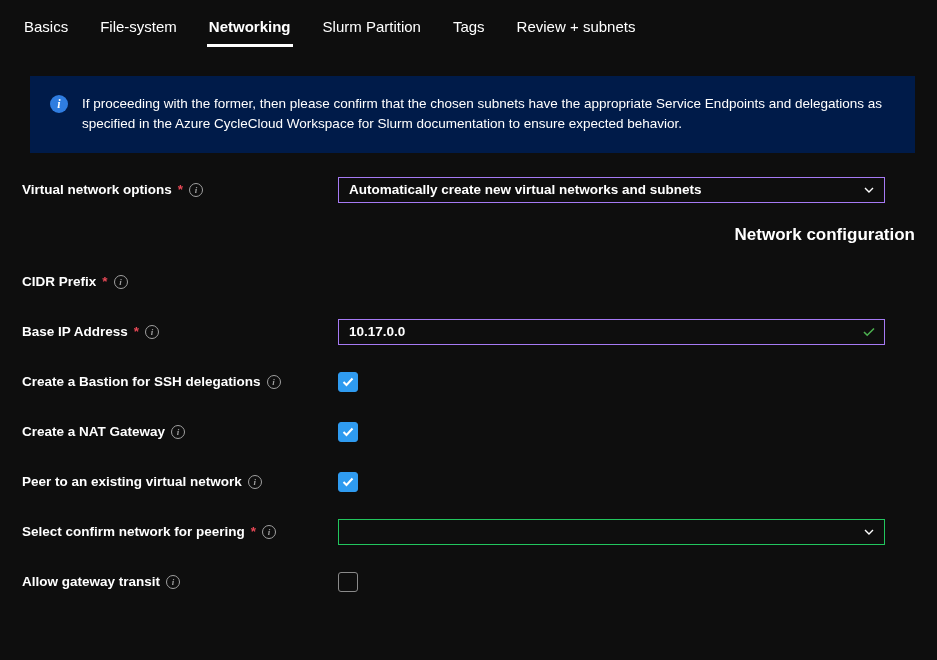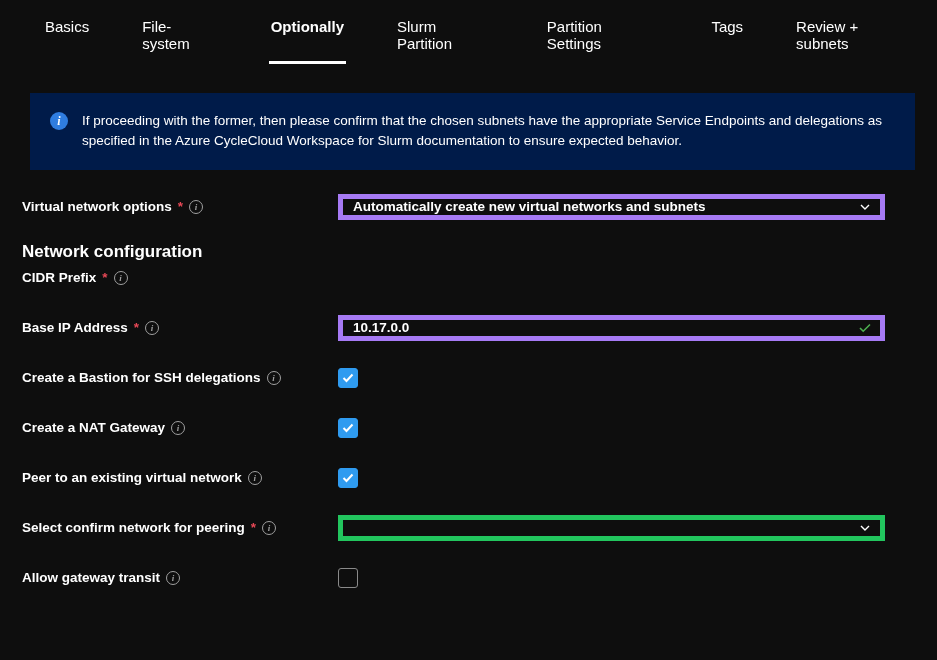--- a/index.html
+++ b/index.html
@@ -17,21 +17,20 @@
     gap: 28px;
     padding: 10px 22px 0 22px;
     border-bottom: 1px solid transparent;
   }
   .tab {
     padding: 8px 2px 12px 2px;
     color: #ffffff;
     cursor: pointer;
     font-size: 15px;
     position: relative;
-    margin-left: 21px;
   }
   .tab.active {
     font-weight: 600;
   }
   .tab.active::after {
     content: "";
     position: absolute;
     left: 0; right: 0; bottom: 0;
     height: 3px;
     background: #ffffff;
@@ -86,21 +85,21 @@
     color: #a0a0a0;
     cursor: pointer;
     font-style: italic;
     font-family: Georgia, serif;
   }
   .control-col { flex: 1; padding-right: 30px; }
   .select, .input {
     width: 100%;
     height: 26px;
     background: transparent;
-    border: 5px solid #22c55e;
+    border: 1px solid #22c55e;
     color: #ffffff;
     padding: 0 32px 0 10px;
     font-size: 13.5px;
     display: flex;
     align-items: center;
     position: relative;
     cursor: pointer;
   }
   .select.accent { border-color: #a67af4; }
   .input.valid { border-color: #a67af4; }
@@ -108,21 +107,22 @@
     position: absolute;
     right: 8px;
     top: 50%;
     transform: translateY(-50%);
   }
   .chev svg { display:block; }
   .checkmark svg { display:block; }
   .section-title {
     font-weight: 600;
     font-size: 17px;
-    margin: 18px 0 1px 0;
+    margin: 18px 0 22px 0;
+    text-align: right;
   }
   .checkbox {
     width: 20px; height: 20px;
     border: 1px solid #8a8a8a;
     border-radius: 3px;
     display: flex;
     align-items: center;
     justify-content: center;
     cursor: pointer;
   }
@@ -132,23 +132,22 @@
   }
   .checkbox.checked svg { display:block; }
   .checkbox svg { display:none; }
 </style>
 </head>
 <body>
 
 <div class="tabs">
   <div class="tab">Basics</div>
   <div class="tab">File-system</div>
-  <div class="tab active">Optionally</div>
+  <div class="tab active">Networking</div>
   <div class="tab">Slurm Partition</div>
-  <div class="tab">Partition Settings</div>
   <div class="tab">Tags</div>
   <div class="tab">Review + subnets</div>
 </div>
 
 <div class="info-banner">
   <div class="info-icon">i</div>
   <div class="info-text">
     <p>If proceeding with the former, then please confirm that the chosen subnets have the appropriate Service Endpoints and delegations as specified in the Azure CycleCloud Workspace for Slurm documentation to ensure expected behavior.</p>
   </div>
 </div>

